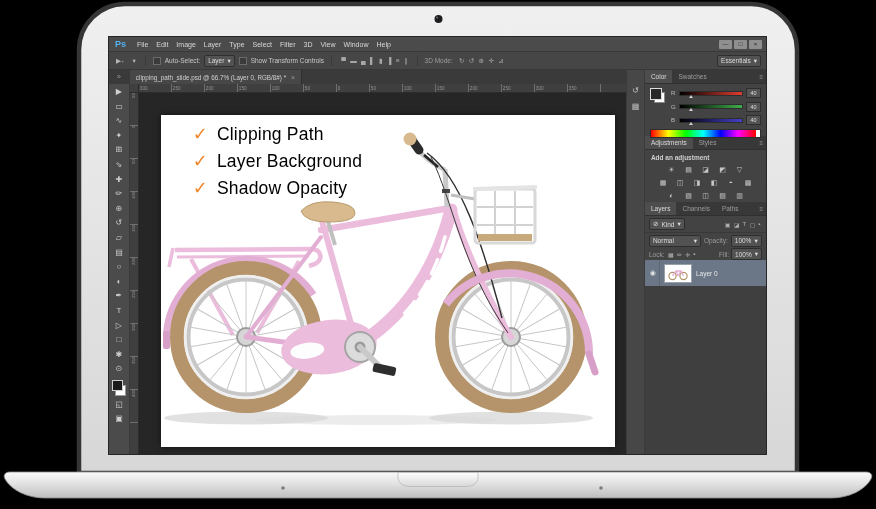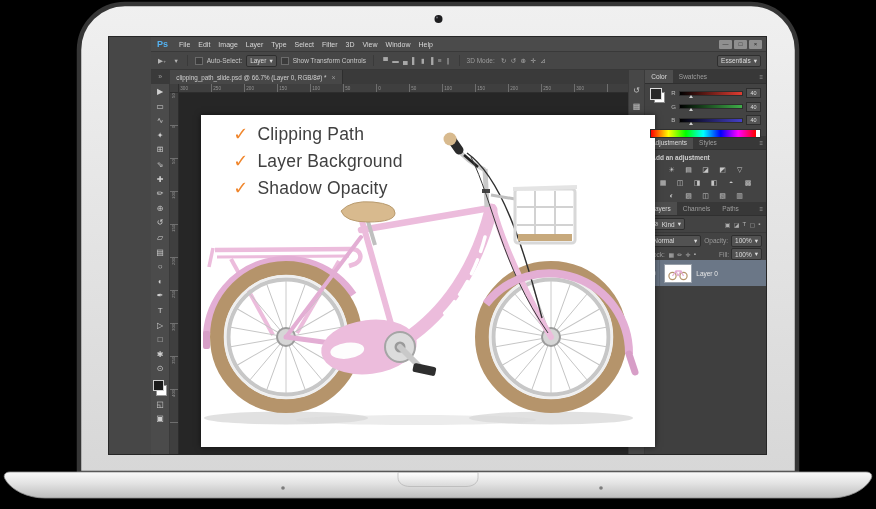--- a/index.html
+++ b/index.html
@@ -2,21 +2,21 @@
 <html><head>
 <meta charset="utf-8">
 <style>
   html,body{margin:0;padding:0;background:#000;width:876px;height:509px;overflow:hidden;
     font-family:"Liberation Sans",sans-serif;-webkit-font-smoothing:antialiased;}
   #stage{position:relative;width:876px;height:509px;background:#000;}
   #laptop-svg{position:absolute;left:0;top:0;z-index:1;}
   
   #ps{position:absolute;left:108px;top:36px;width:659px;height:419px;z-index:2;
       background:#474747;border:1px solid #262626;box-sizing:border-box;
-      display:flex;flex-direction:column;color:#d4d4d4;font-size:7px;padding-left:42px;}
+      display:flex;flex-direction:column;color:#d4d4d4;font-size:7px;}
   .r{display:flex;align-items:center;}
   
   #menubar{height:14px;background:#4b4b4b;border-bottom:1px solid #393939;padding:0 4px;}
   #ps-logo{color:#53b1f0;font-weight:bold;font-size:9px;margin:0 7px 0 2px;}
   #menus span{padding:0 4px;color:#d8d8d8;font-size:7px;cursor:default;}
   #winbtns{margin-left:auto;display:flex;gap:2px;}
   #winbtns span{width:13px;height:9px;background:#8f8f8f;border-radius:1px;color:#222;
       font-size:6px;line-height:9px;text-align:center;}
   
   #options{height:17px;background:#464646;border-bottom:1px solid #383838;padding:0 5px;gap:4px;}
@@ -55,21 +55,21 @@
   #vruler{width:8px;background:#3f3f3f;border-right:1px solid #2d2d2d;overflow:hidden;
      background-image:repeating-linear-gradient(to bottom,transparent 0 32px,#6e6e6e 32px 33px);}
   #vruler span{display:block;height:33px;font-size:4.4px;color:#949494;writing-mode:vertical-rl;
      transform:rotate(180deg);text-align:right;margin-left:1px;}
   #pasteboard{flex:1;position:relative;background:#262626;}
   #canvas{position:absolute;left:22px;top:22px;width:454px;height:332px;background:#fff;
      box-shadow:0 0 6px rgba(0,0,0,.55);}
   #checklist{position:absolute;left:32px;top:8px;}
   .clrow{display:flex;align-items:baseline;height:27px;}
   .clcheck{color:#f0862c;font-size:18px;margin-right:9px;}
-  .cltext{color:#404040;font-size:17.5px;letter-spacing:.2px;}
+  .cltext{color:#000000;font-size:17.5px;letter-spacing:.2px;}
   #bike{position:absolute;left:0;top:0;}
   
   #dock{width:17px;background:#474747;border-left:1px solid #3a3a3a;border-right:1px solid #3a3a3a;
      display:flex;flex-direction:column;align-items:center;padding-top:16px;gap:7px;}
   #dock span{color:#c2c2c2;font-size:8px;}
   
   #panels{width:122px;display:flex;flex-direction:column;background:#434343;font-size:6.5px;}
   .ptabs{height:13px;background:#383838;display:flex;align-items:stretch;border-bottom:1px solid #303030;}
   .ptab{padding:0 6px;display:flex;align-items:center;color:#9e9e9e;font-size:6.5px;white-space:nowrap;}
   .ptab.active{background:#4d4d4d;color:#dcdcdc;}

